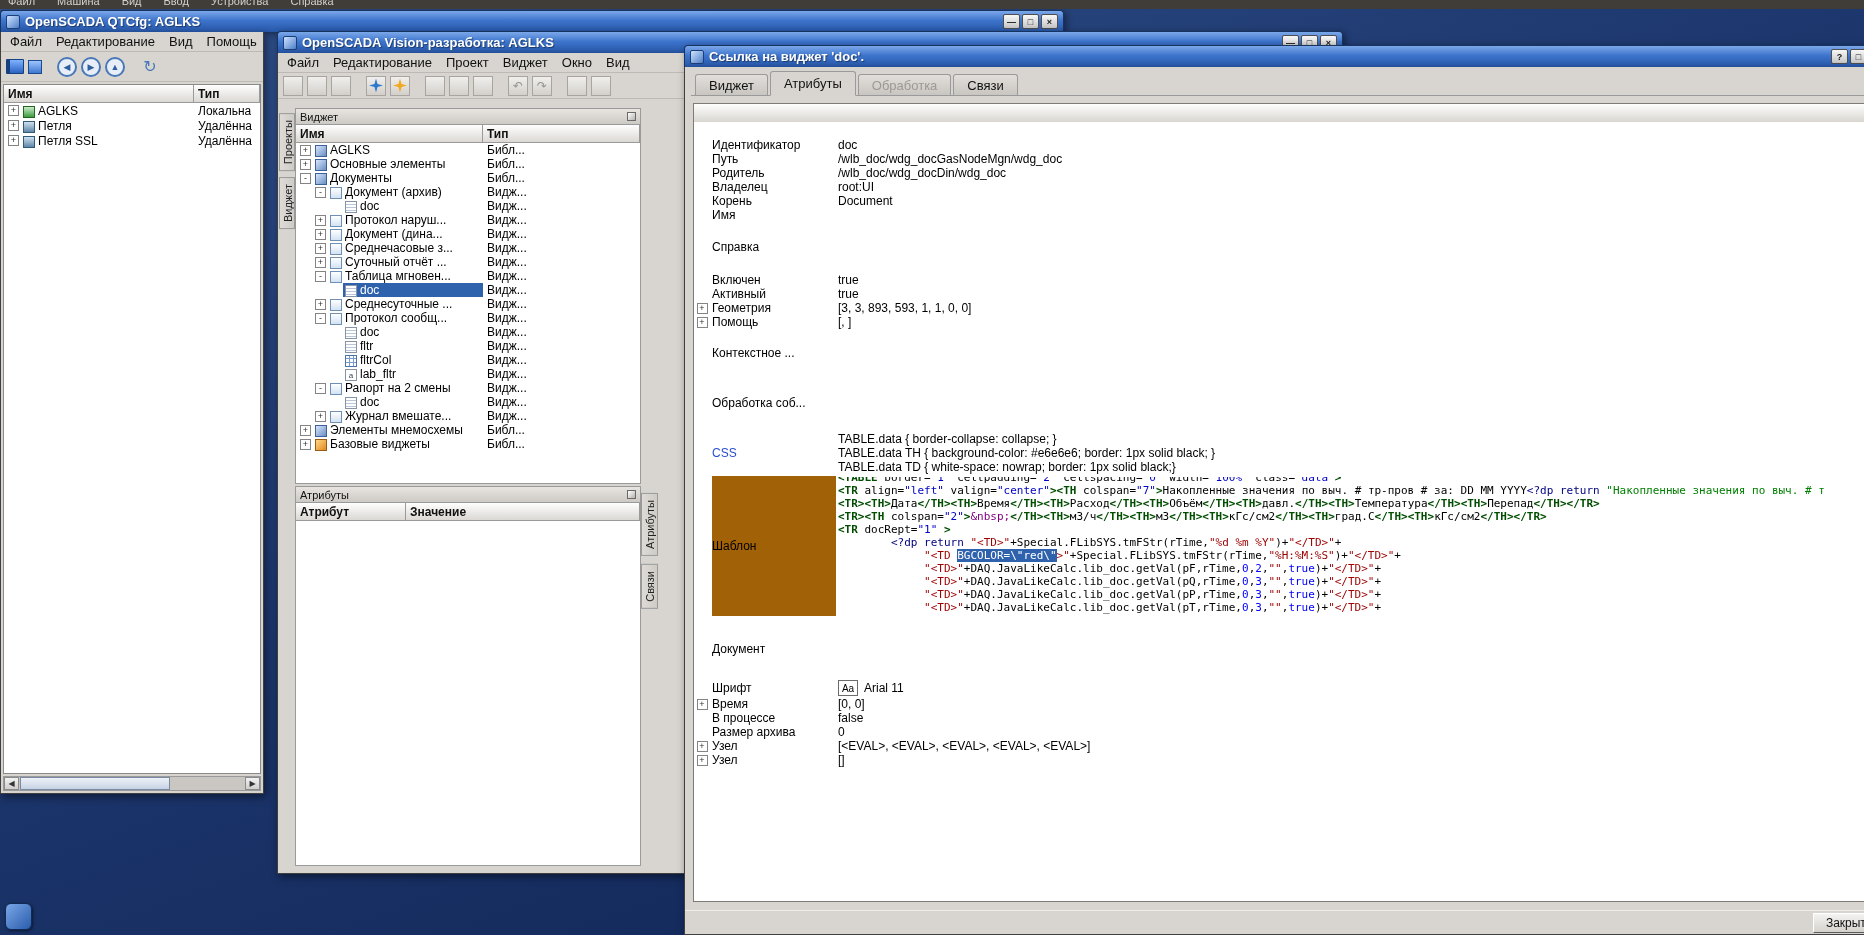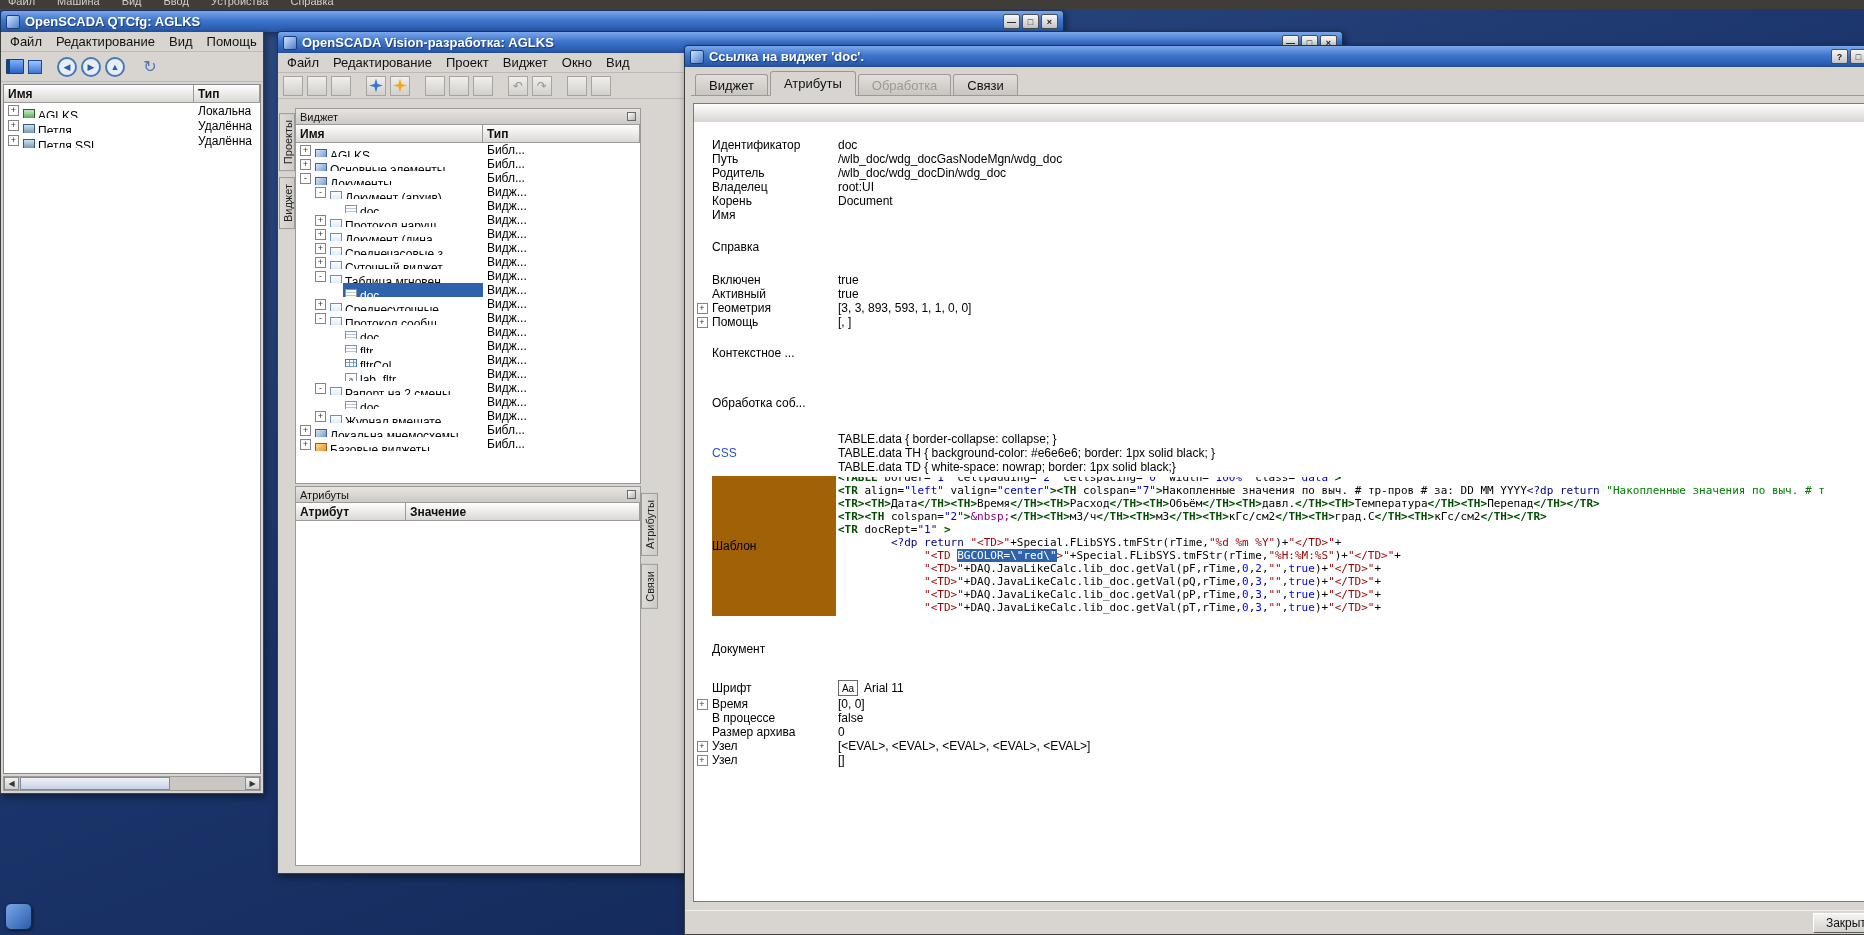--- a/index.html
+++ b/index.html
@@ -29,21 +29,21 @@
 .ic-box{width:14px;height:14px;background:linear-gradient(#9fc4ff,#3f77d0);border:1px solid #1c4a90}
 .ic-circle{width:20px;height:20px;border:2px solid #4878b8;border-radius:50%;color:#2e5ea0;font-size:9px;display:flex;align-items:center;justify-content:center;background:#e8eef8}
 .ic-plain{color:#4878b8;font-size:16px;width:20px;text-align:center}
 .treepanel{position:absolute;left:2px;top:52px;right:2px;bottom:19px;border:1px solid #8a8a8a;background:#fff;overflow:hidden}
 .colhdr{display:flex;height:18px;background:linear-gradient(#fefefe,#d9d6d1);font-size:12px;font-weight:bold;color:#111}
 .hc{border-right:1px solid #9a9a9a;border-bottom:1px solid #9a9a9a;padding:1px 4px;display:flex;align-items:center;overflow:hidden}
 .trow{display:flex;align-items:center;font-size:12px;color:#000}
 .win1 .trow{height:15px}
 .tname{display:flex;align-items:center;overflow:hidden;flex:none;height:100%}
 .tind,.expsp{flex:none}
-.cellwrap{display:flex;align-items:flex-start;flex:1;height:100%;padding:6px 2px;gap:3px;overflow:hidden}
+.cellwrap{display:flex;align-items:flex-end;flex:1;height:100%;padding:0 2px;gap:3px;overflow:hidden}
 .trow.sel .cellwrap{background:#2f62ad}
 .trow.sel .tlabel{color:#fff}
 .tlabel{white-space:nowrap;overflow:hidden}
 .ttype{padding-left:4px;white-space:nowrap;overflow:hidden}
 .expb{width:11px;height:11px;flex:none;border:1px solid #848484;background:#fff;font-size:9px;line-height:9px;text-align:center;color:#333;margin-right:2px}
 .tic{width:12px;height:12px;flex:none;display:flex;align-items:center;justify-content:center;font-size:8px;color:#345}
 .tic-lib{background:linear-gradient(135deg,#d8e6fa,#6a8fc4);border:1px solid #3c619a}
 .tic-wdg{background:linear-gradient(#ffffff,#d3e2f2);border:1px solid #6f8fb5}
 .tic-doc{background:repeating-linear-gradient(180deg,#fff 0px,#fff 2px,#b8c6da 2px,#b8c6da 3px);border:1px solid #8894a4}
 .tic-tbl{background:#fff;border:1px solid #4d74aa;background-image:repeating-linear-gradient(0deg,transparent 0 3px,#7a9cc8 3px 4px),repeating-linear-gradient(90deg,transparent 0 3px,#7a9cc8 3px 4px)}
@@ -352,21 +352,21 @@
                 </div>
               </div>
               <div class="ttype">Видж...</div>
             </div>
             <div class="trow">
               <div class="tname" style="width: 187px;">
                 <div class="tind" style="width: 19px;"></div>
                 <div class="expb">+</div>
                 <div class="cellwrap">
                   <div class="tic tic-wdg"></div>
-                  <div class="tlabel">Суточный виджет ...</div>
+                  <div class="tlabel">Суточный отчёт ...</div>
                 </div>
               </div>
               <div class="ttype">Видж...</div>
             </div>
             <div class="trow">
               <div class="tname" style="width: 187px;">
                 <div class="tind" style="width: 19px;"></div>
                 <div class="expb">-</div>
                 <div class="cellwrap">
                   <div class="tic tic-wdg"></div>
@@ -484,21 +484,21 @@
                 </div>
               </div>
               <div class="ttype">Видж...</div>
             </div>
             <div class="trow">
               <div class="tname" style="width: 187px;">
                 <div class="tind" style="width: 4px;"></div>
                 <div class="expb">+</div>
                 <div class="cellwrap">
                   <div class="tic tic-lib"></div>
-                  <div class="tlabel">Локальна мнемосхемы</div>
+                  <div class="tlabel">Элементы мнемосхемы</div>
                 </div>
               </div>
               <div class="ttype">Библ...</div>
             </div>
             <div class="trow">
               <div class="tname" style="width: 187px;">
                 <div class="tind" style="width: 4px;"></div>
                 <div class="expb">+</div>
                 <div class="cellwrap">
                   <div class="tic tic-base"></div>

